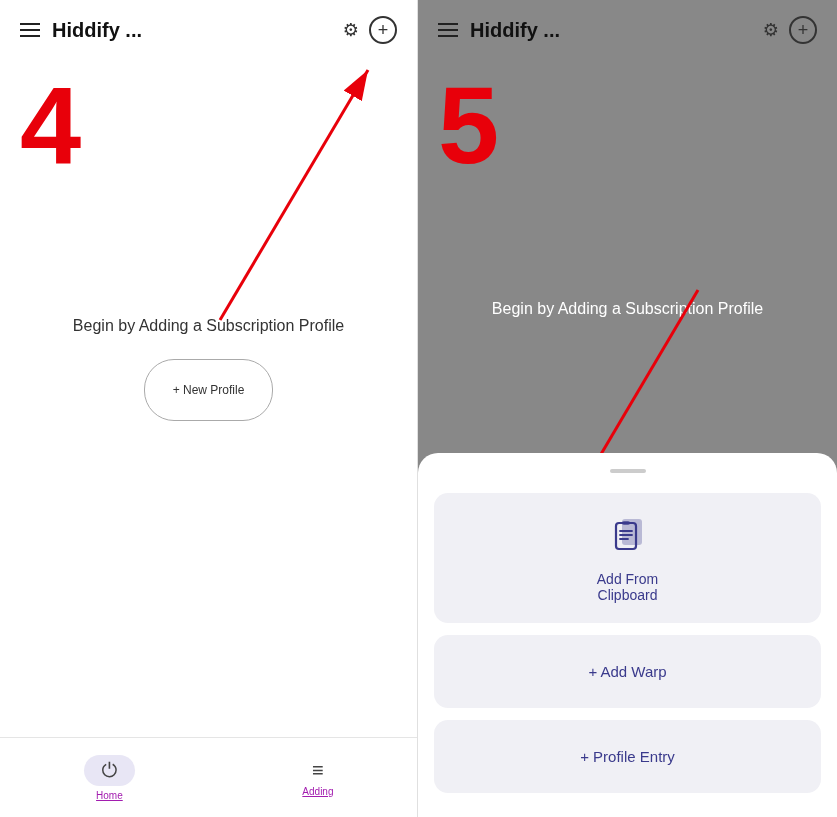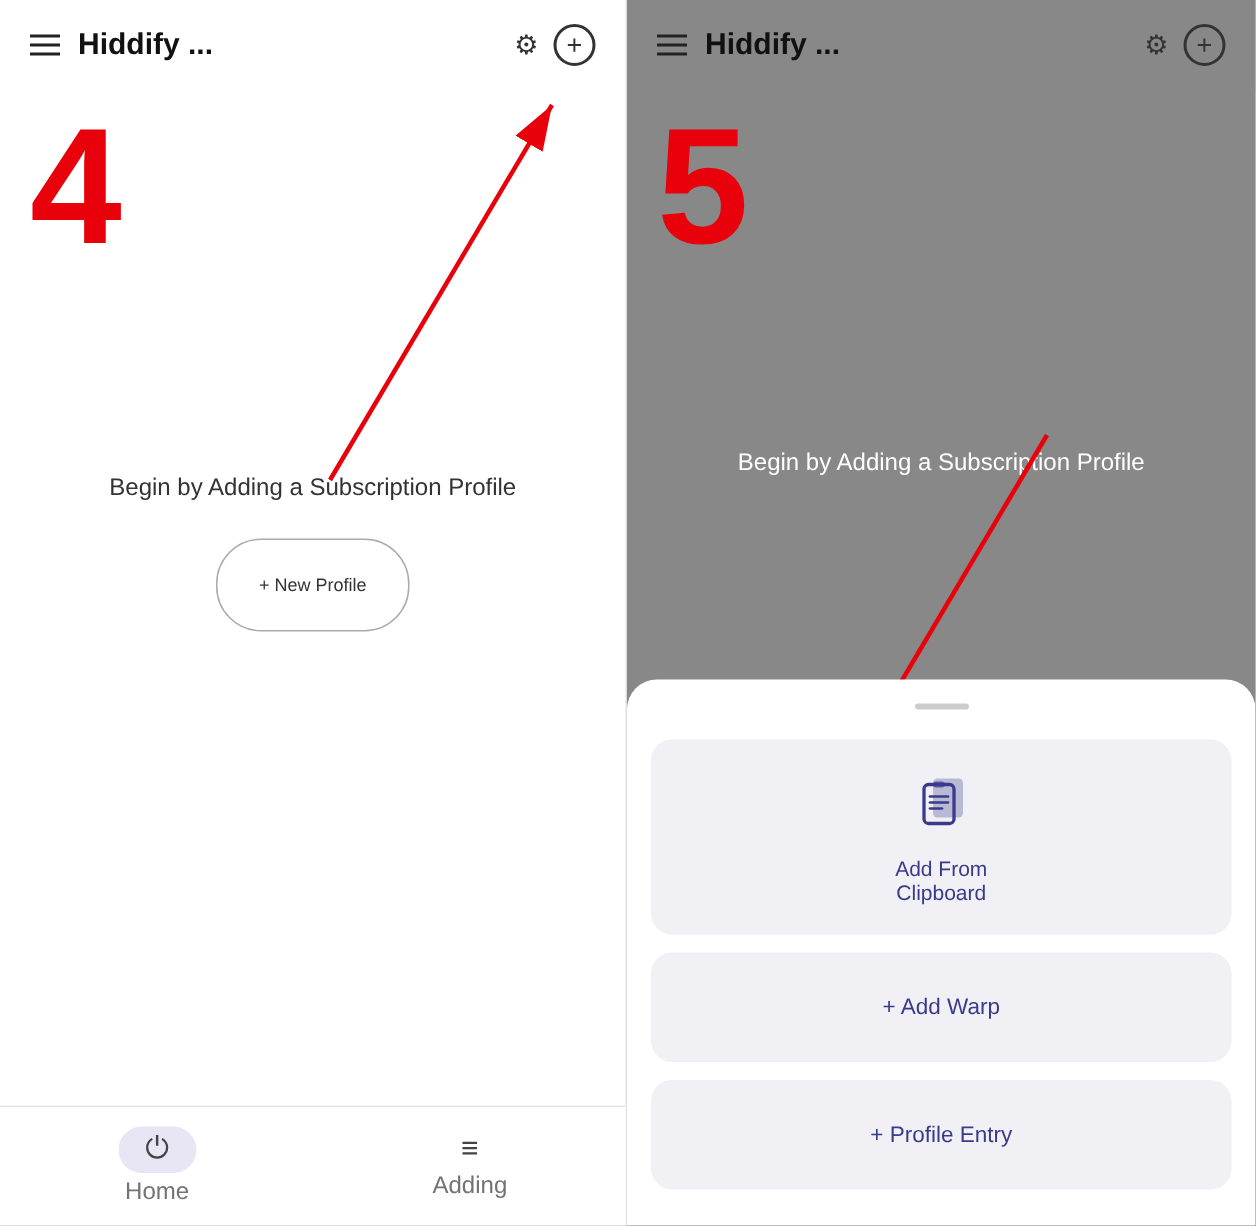--- a/index.html
+++ b/index.html
@@ -141,23 +141,24 @@
     .nav-item.active .nav-icon-wrap {
       background: #e8e6f5;
       border-radius: 20px;
       padding: 4px 18px;
     }
     .nav-icon {
       font-size: 20px;
       color: #444;
     }
     .nav-label {
-      font-size: 16px;
-      color: #737373;
+      font-size: 10px;
+      color: #a21caf;
       font-weight: 500;
+      text-decoration: underline;
     }
 
     
     .right-panel {
       width: 419px;
       height: 817px;
       background: #888;
       display: flex;
       flex-direction: column;
       position: relative;

